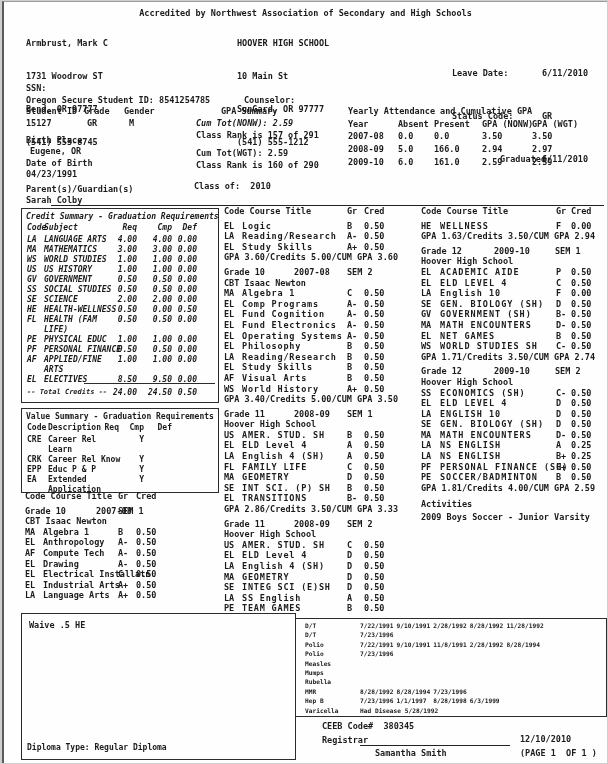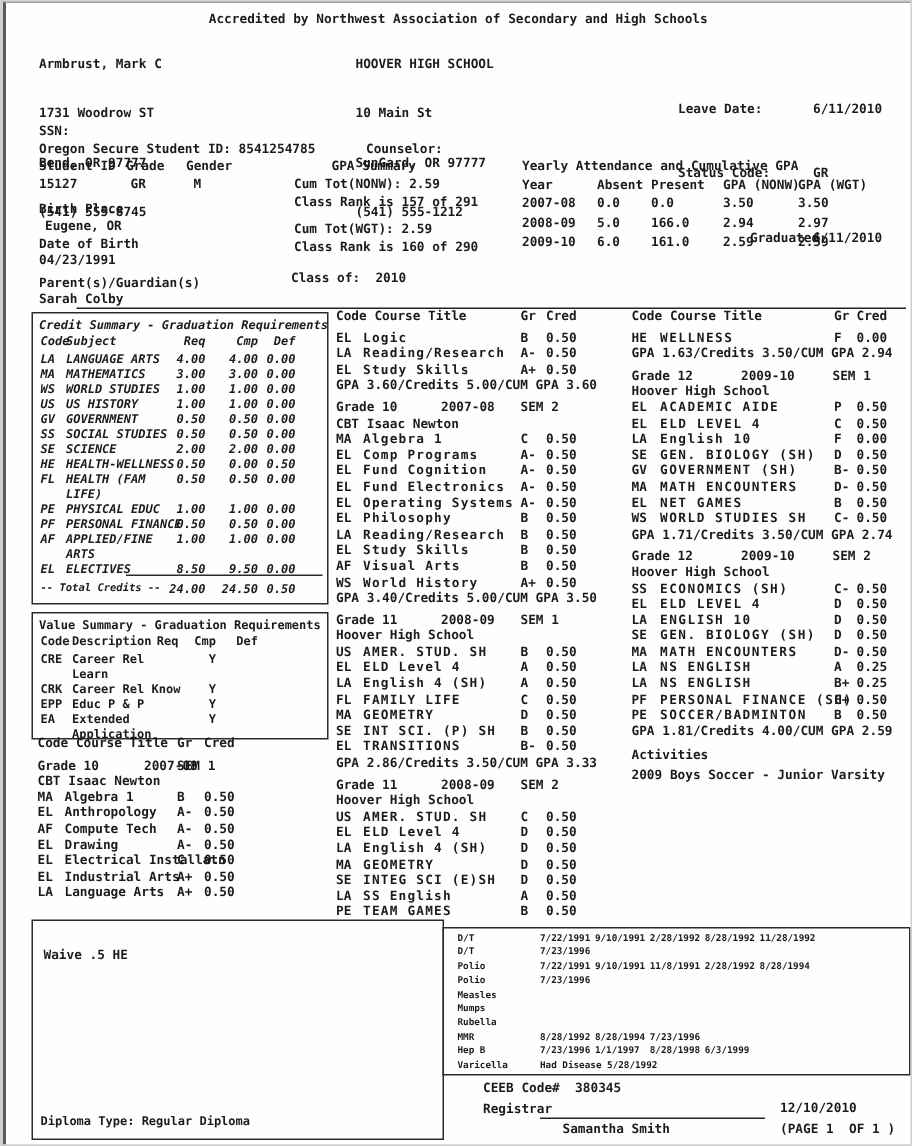--- a/index.html
+++ b/index.html
@@ -112,21 +112,21 @@
   <div class="abs" style="left:83px;top:116px;">GR</div>
   <div class="abs" style="left:125px;top:116px;">M</div>
   <div class="abs" style="left:22px;top:133px;">Birth Place</div>
   <div class="abs" style="left:26px;top:144px;">Eugene, OR</div>
   <div class="abs" style="left:22px;top:156px;">Date of Birth</div>
   <div class="abs" style="left:22px;top:167px;">04/23/1991</div>
   <div class="abs" style="left:22px;top:182px;">Parent(s)/Guardian(s)</div>
   <div class="abs" style="left:22px;top:193px;">Sarah Colby</div>
 
   <div class="abs" style="left:217px;top:104px;">GPA Summary</div>
-  <div class="abs" style="left:192px;top:116px;">Cum Tot(NONW): 2.59</div>
+  <div class="abs" style="left:192px;top:116px;font-style:italic;">Cum Tot(NONW): 2.59</div>
   <div class="abs" style="left:192px;top:128px;">Class Rank is 157 of 291</div>
   <div class="abs" style="left:192px;top:146px;">Cum Tot(WGT): 2.59</div>
   <div class="abs" style="left:192px;top:158px;">Class Rank is 160 of 290</div>
   <div class="abs" style="left:190px;top:179px;">Class of:  2010</div>
 
   <div class="att">
     <div class="abs" style="left:0;top:0;">Yearly Attendance and Cumulative GPA</div>
     <div class="att-row" style="position:absolute;left:0;top:13px;right:0;">
       <span class="att-c0">Year</span>
       <span class="att-c1">Absent</span>
@@ -839,21 +839,21 @@
 
       <div class="blank" style="height: 2px;"></div>
 
       <div class="line">
         <span class="c-code">2009 Boys Soccer - Junior Varsity</span>
       </div>
 
     </div>
 
   <div class="box" id="waive-box">
-    <div class="abs" style="left:7px;top:18px;">Waive .5 HE</div>
+    <div class="abs" style="left:7px;top:6px;">Waive .5 HE</div>
     <div class="abs" style="left:5px;top:129px;font-size:8px;">Diploma Type: Regular Diploma</div>
   </div>
 
   <div class="box" id="immun-box">
     <div class="imm-rows">
 
         <div class="imm-row"><span class="imm-name">D/T</span><span><span class="imm-date">7/22/1991</span><span class="imm-date">9/10/1991</span><span class="imm-date">2/28/1992</span><span class="imm-date">8/28/1992</span><span class="imm-date">11/28/1992</span></span></div>
 
         <div class="imm-row"><span class="imm-name">D/T</span><span><span class="imm-date">7/23/1996</span></span></div>
 

